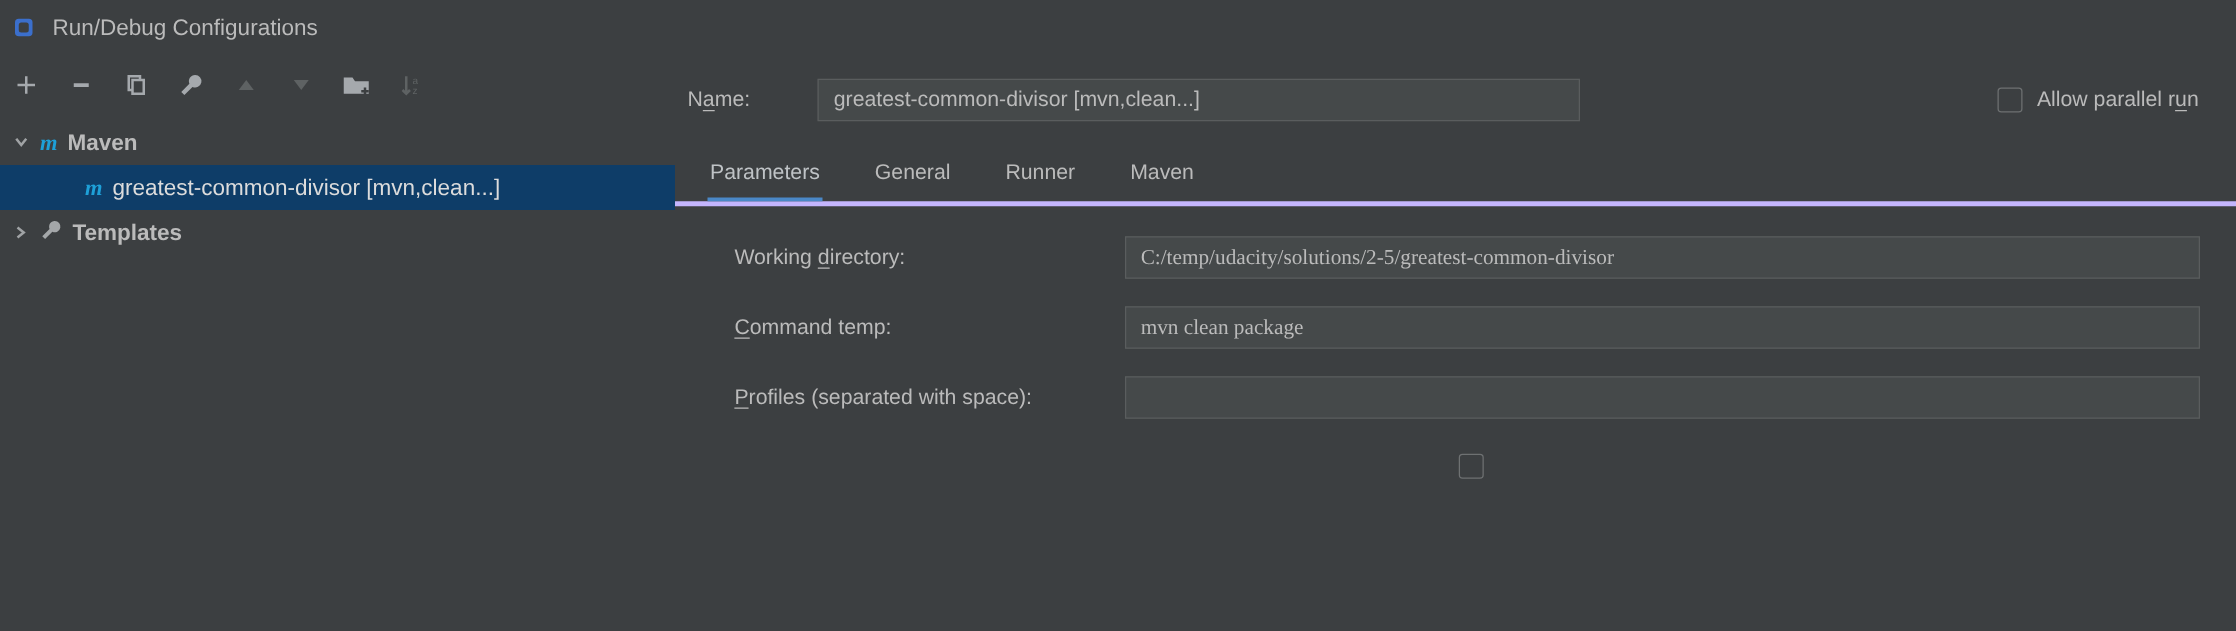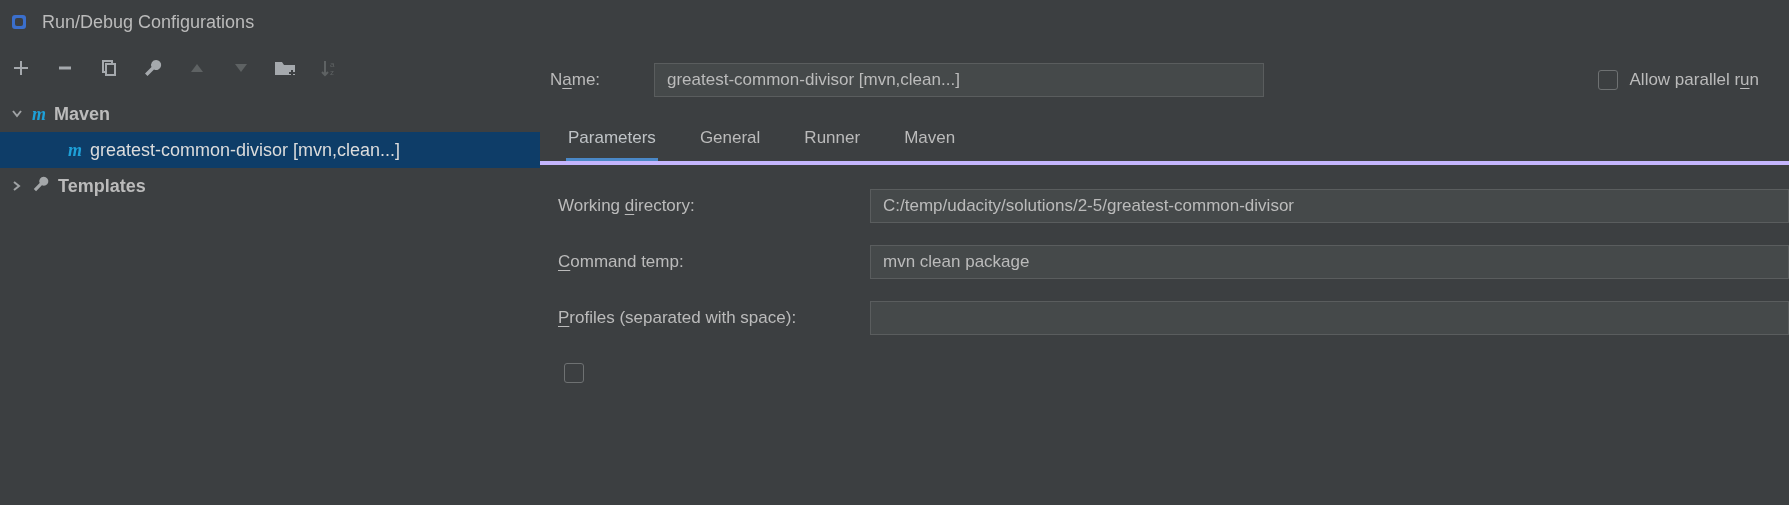--- a/index.html
+++ b/index.html
@@ -117,25 +117,25 @@
   }
   .tab {
     padding: 0 2px 10px 2px;
     color:#bbbbbb;
     border-bottom:3px solid transparent;
   }
   .tab.active { border-bottom:3px solid #4a88c7; color:#bfc3c6;}
 
   .form {
     padding: 24px 0 0 18px;
-    display:flex; flex-direction:column; gap:22px;
+    display:flex; flex-direction:column; gap:22px;align-items:center;
   }
   .form-row { display:flex; align-items:center; gap:12px; }
   .form-lbl { width: 300px; }
-  .long-input { flex:1; min-width: 860px; }
+  .long-input { flex:1; min-width: 860px; font-family: Liberation Serif, serif; }
   .focused { border:2px solid #4a88c7; }
   .hint { color:#808385; padding-left:322px; margin-top:-14px; font-size:16px; }
   .chk-row { display:flex; align-items:center; gap:14px; padding-left:6px; margin-top:6px;}
 </style>
 </head>
 <body>
 
 <div class="titlebar">
   <span class="app-icon">
     <svg width="20" height="20" viewBox="0 0 20 20">

